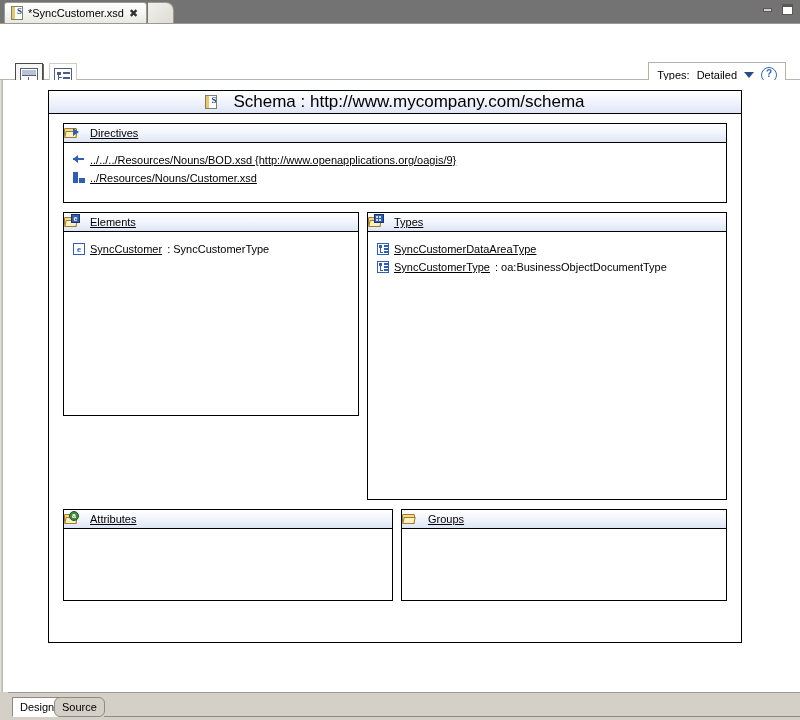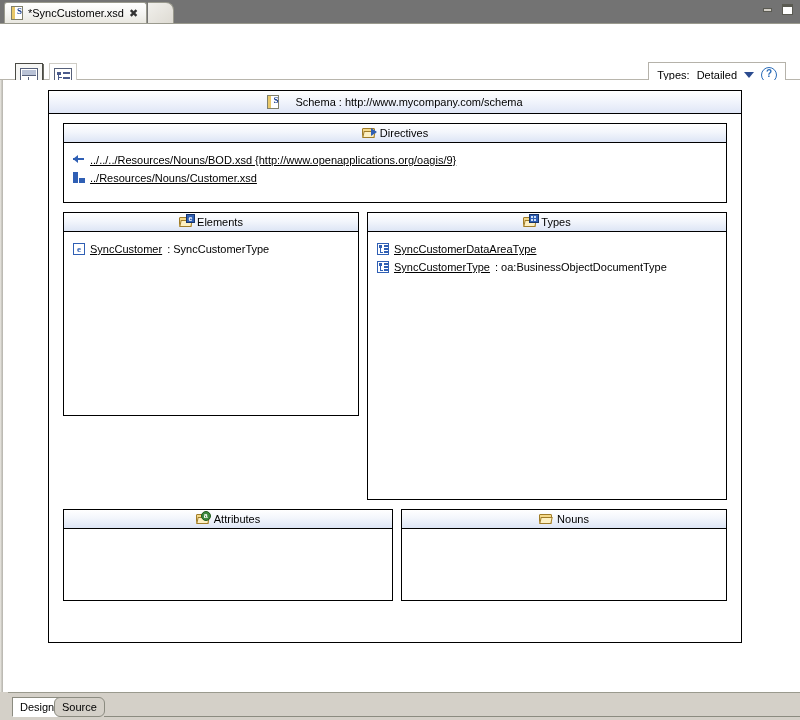--- a/index.html
+++ b/index.html
@@ -263,42 +263,43 @@
     height: 23px;
     background: linear-gradient(to bottom, #ffffff 0%, #f2f5fc 45%, #dfe6f6 100%);
     border-bottom: 1px solid #000000;
     display: flex;
     align-items: center;
     justify-content: center;
     gap: 6px;
     box-sizing: border-box;
   }
   .schema-title {
-    font-size: 11px;
+    font-size: 17px;
     color: #000;
     white-space: nowrap;
     margin-left: 10px;
   }
 
   
   .sec {
     position: absolute;
     border: 1px solid #000000;
     background: #ffffff;
     box-sizing: border-box;
   }
   .sec-head {
     height: 19px;
     background: linear-gradient(to bottom, #ffffff 0%, #f3f6fc 45%, #dde5f5 100%);
     border-bottom: 1px solid #000000;
     display: flex;
     align-items: center;
-    justify-content: center;
-    gap: 4px;
-    box-sizing: border-box;
+    justify-content: flex-start;
+    gap: 12px;
+    box-sizing: border-box;
+    text-decoration: underline;
   }
   .sec-title {
     font-size: 11px;
     color: #000;
     white-space: nowrap;
   }
   .sec-body {
     padding: 8px 0 0 0;
     box-sizing: border-box;
   }
@@ -656,21 +657,21 @@
         </div>
         <div class="sec-body"></div>
       </div>
 
       <div class="sec sec-groups">
         <div class="sec-head">
           <span class="folder">
             <span class="back"></span>
               <span class="front"></span>
           </span>
-          <span class="sec-title">Nouns</span>
+          <span class="sec-title">Groups</span>
         </div>
         <div class="sec-body"></div>
       </div>
 
     </div>
   </div>
 
   <div class="bottom">
     <div class="btab active">Design</div>
     <div class="btab inactive">Source</div>

